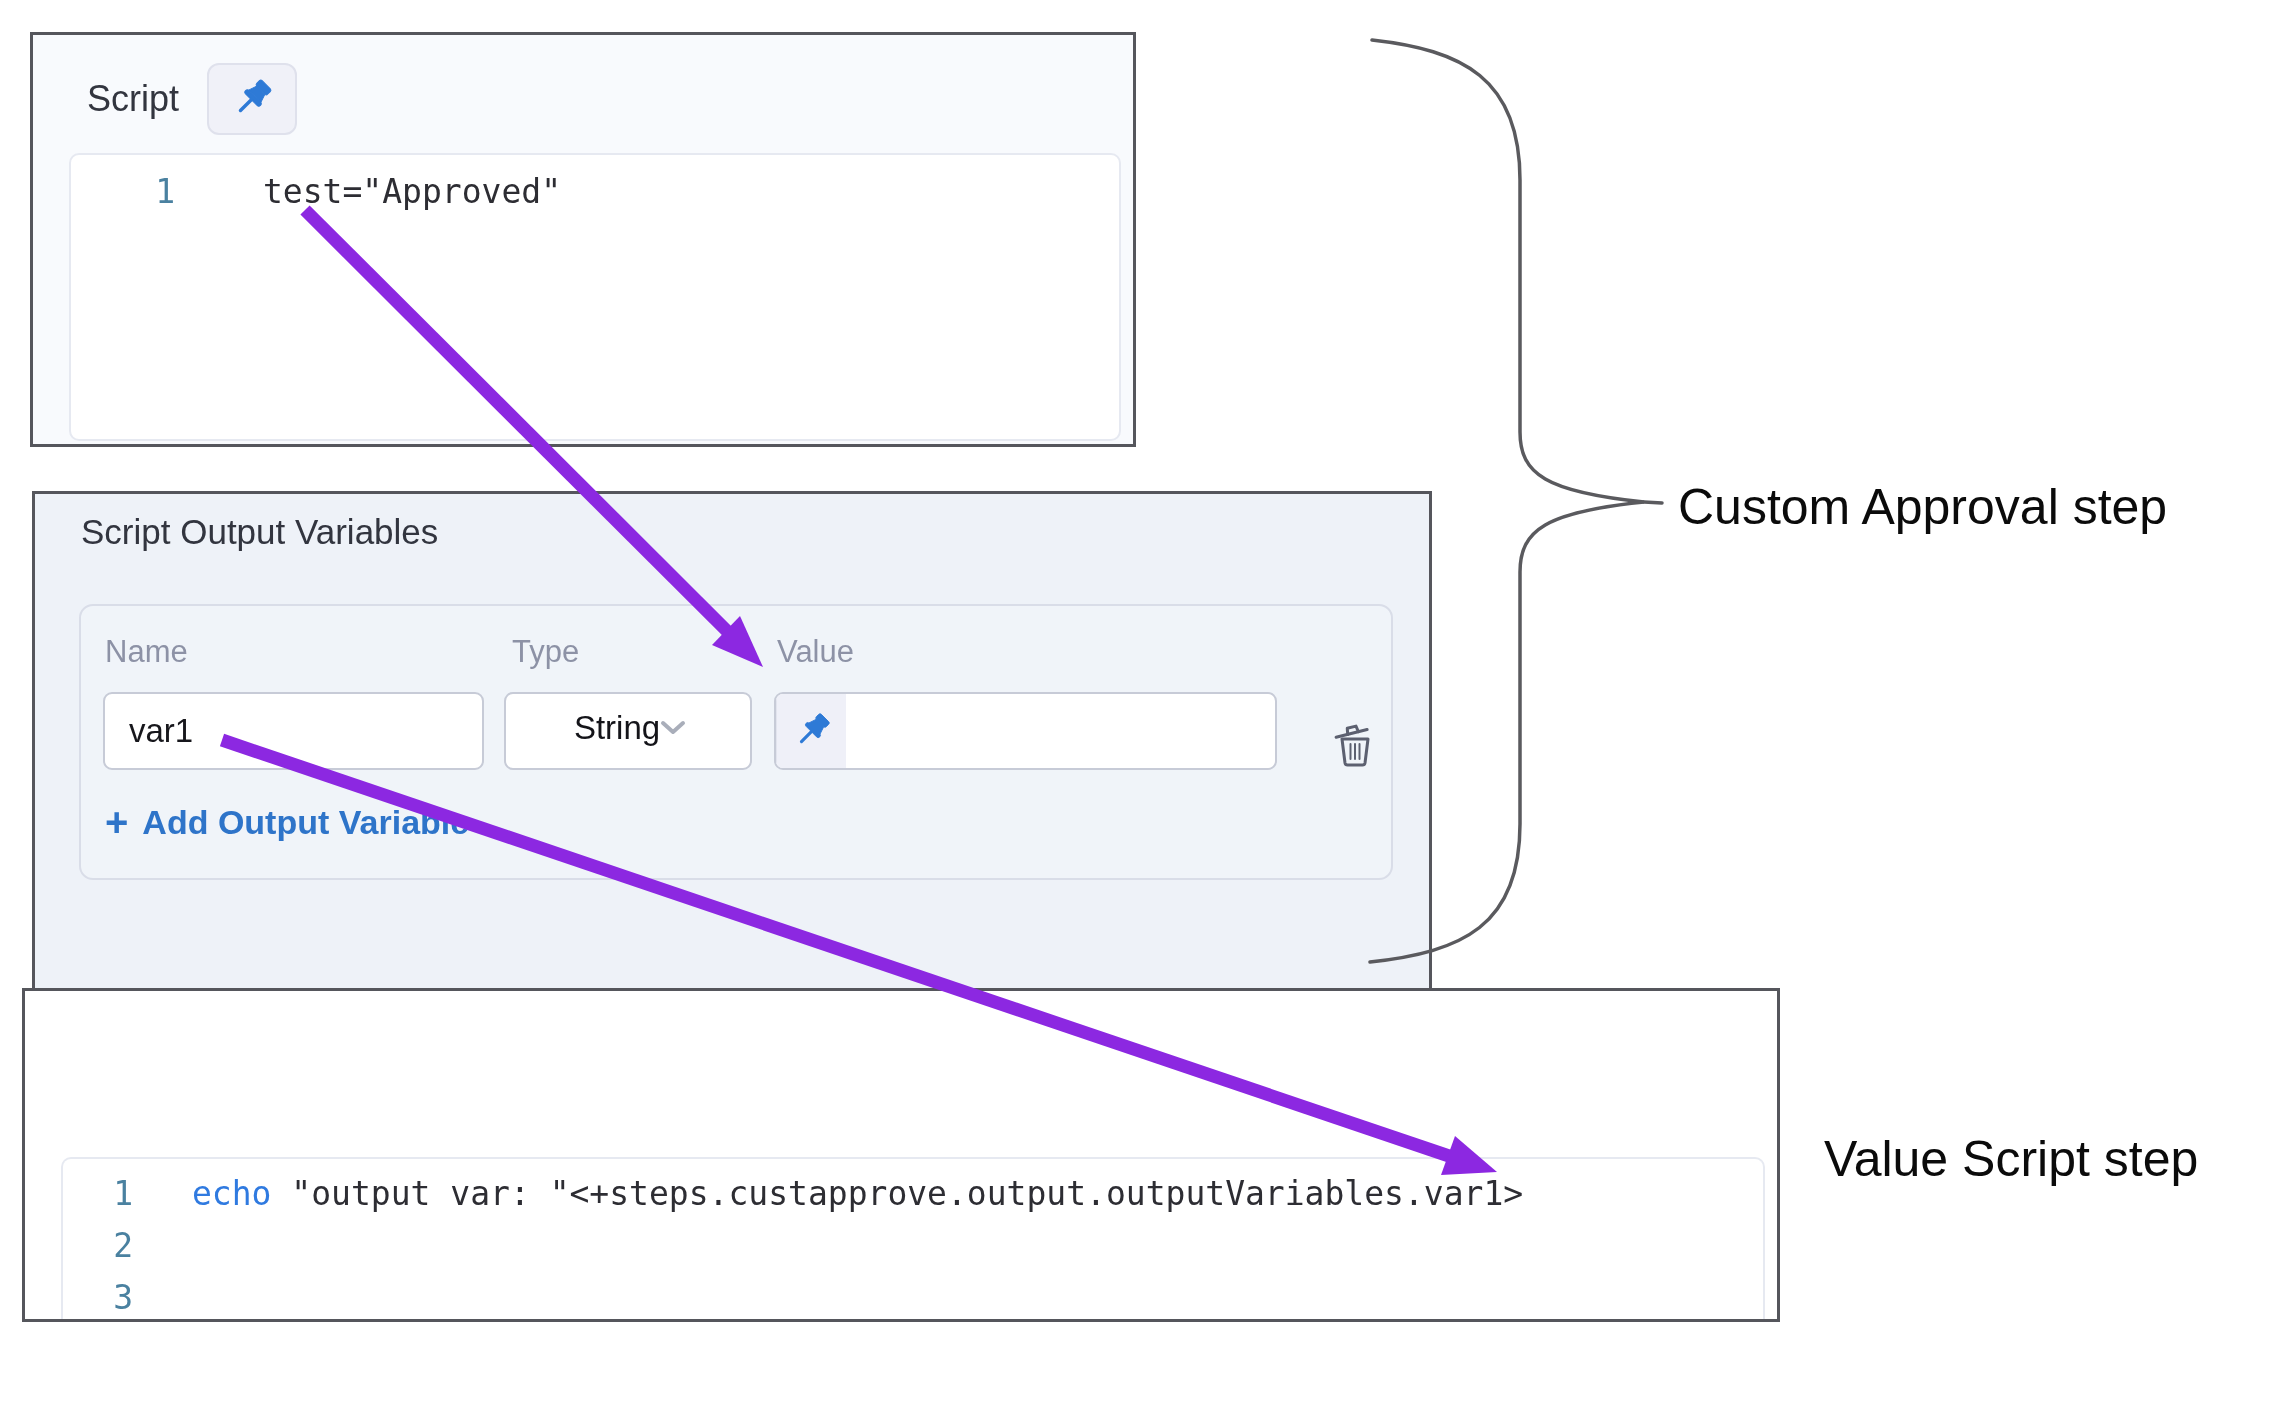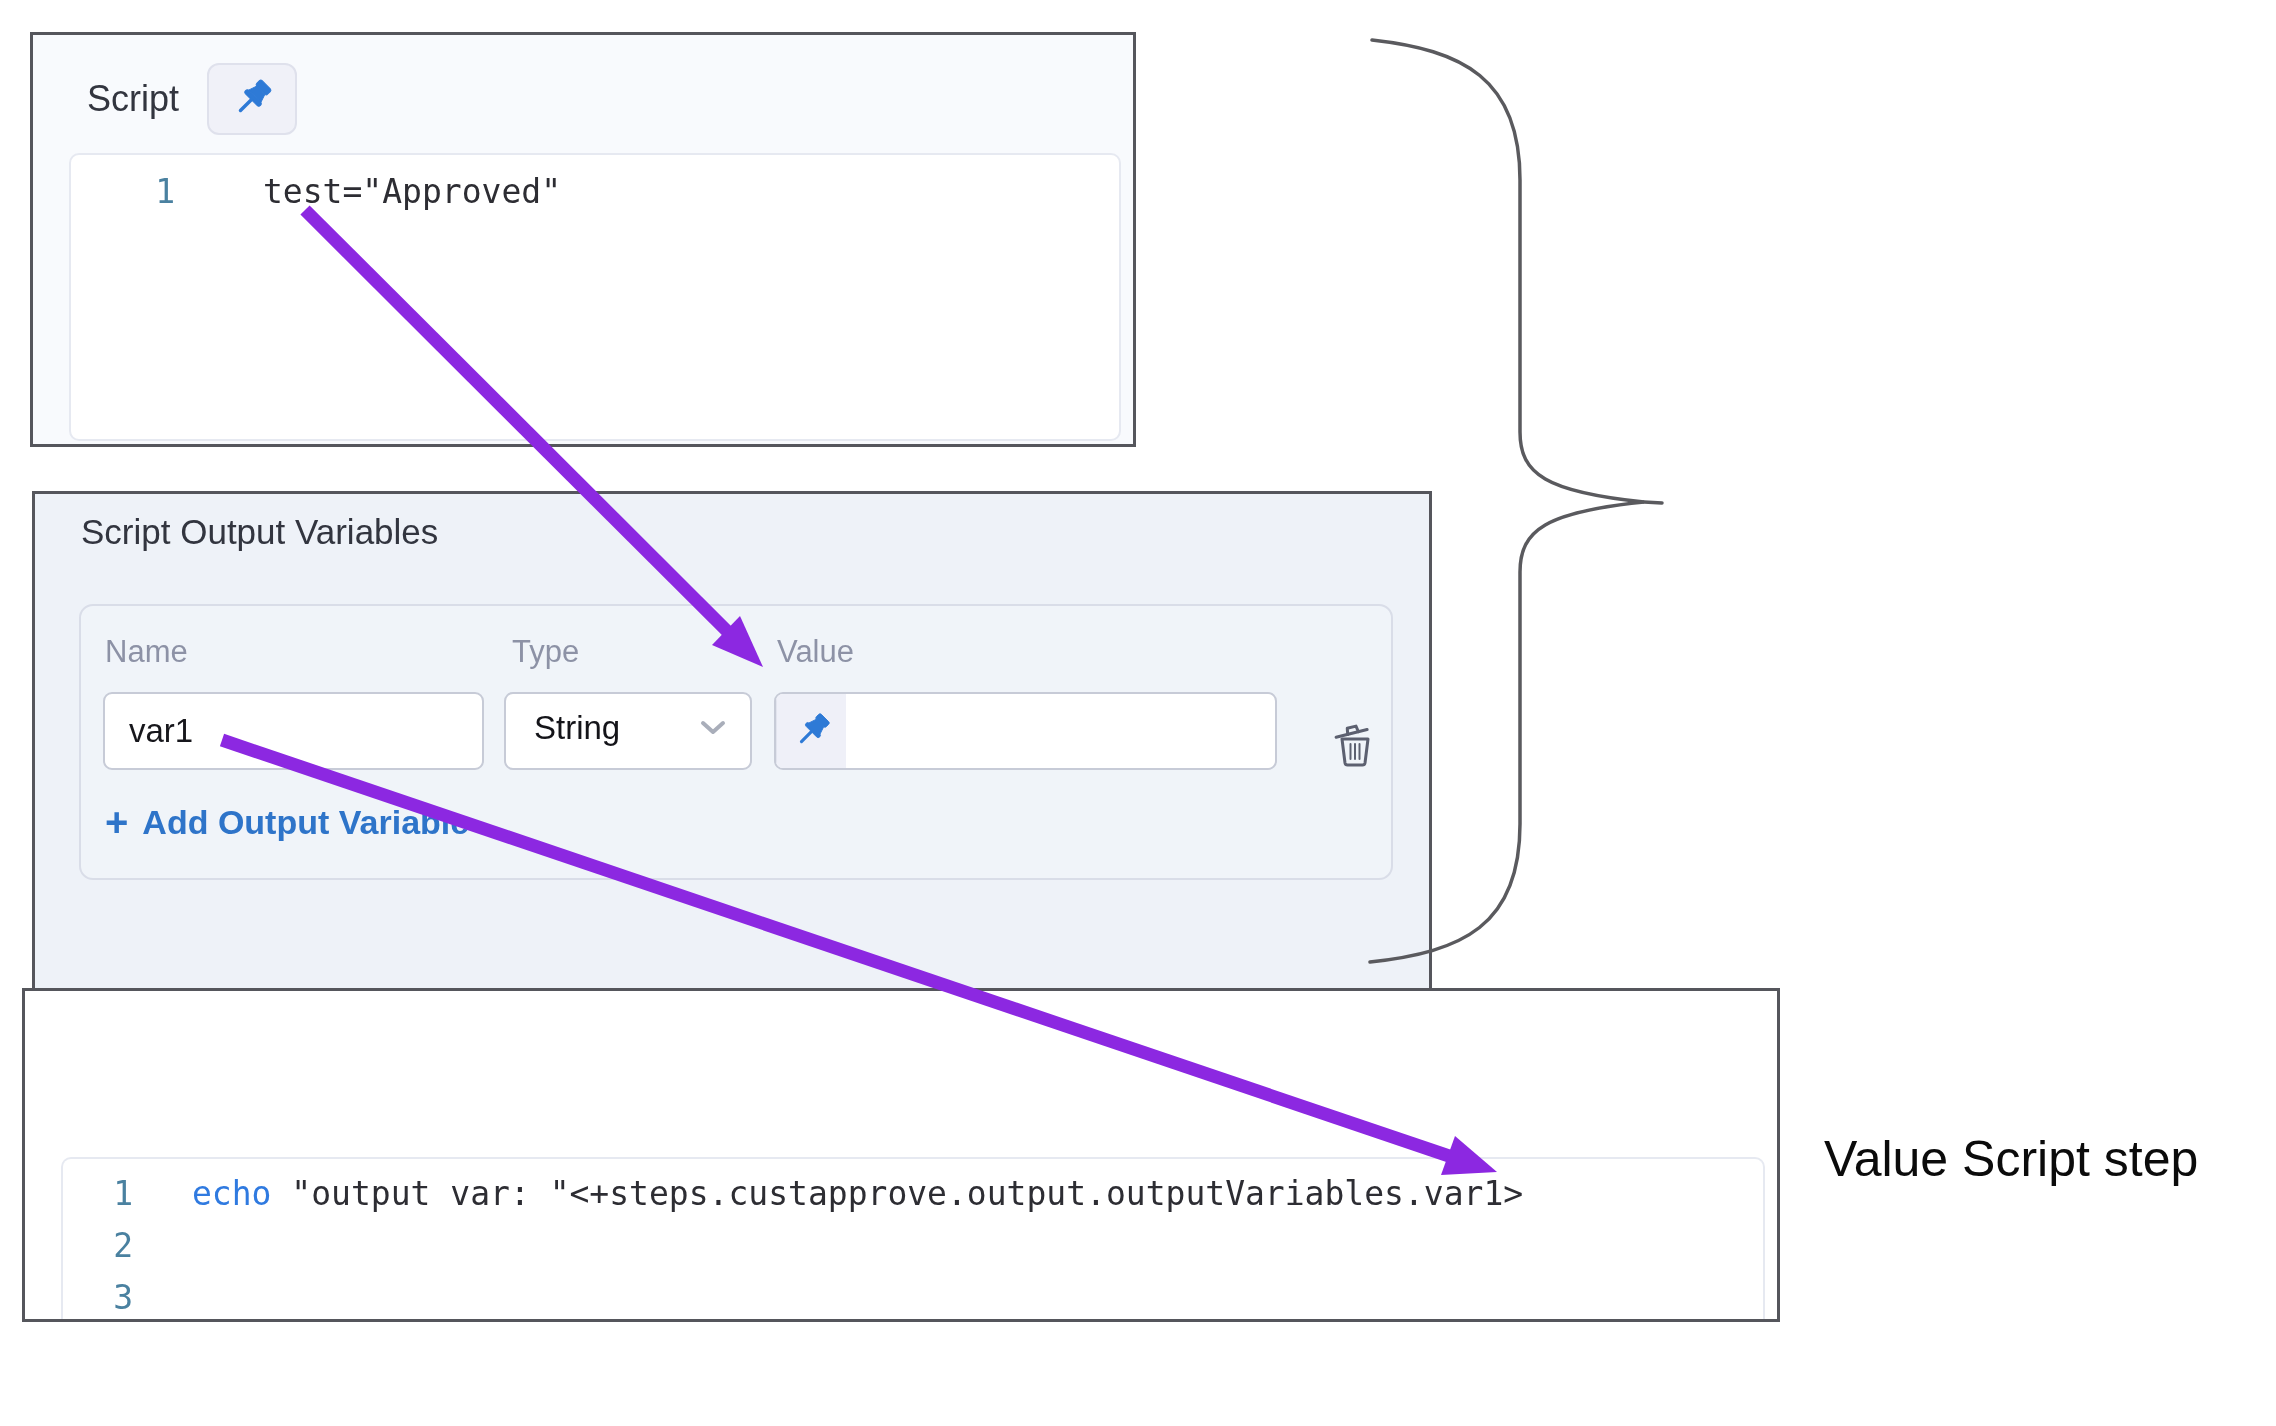--- a/index.html
+++ b/index.html
@@ -45,21 +45,21 @@
   .panel2-title{position:absolute;left:46px;top:18px;font-size:35px;color:var(--title-dark);}
   .vars-box{position:absolute;left:44px;top:110px;width:1314px;height:276px;
     border:2px solid #d9dde8;border-radius:14px;background:#f0f4f9;}
   .col-label{position:absolute;top:28px;font-size:31px;color:var(--label-gray);}
   .lbl-name{left:24px;}
   .lbl-type{left:431px;}
   .lbl-value{left:696px;}
   .textbox{position:absolute;top:86px;height:78px;background:#ffffff;border:2px solid var(--input-border);
     border-radius:9px;font-size:33px;color:#17171c;font-family:"Liberation Sans",sans-serif;}
   .name-input{left:22px;width:381px;padding:0 0 0 24px;outline:none;cursor:text;}
-  .select-box{left:423px;width:248px;display:flex;align-items:center;justify-content:space-between;
+  .select-box{left:423px;width:248px;display:flex;align-items:center;justify-content:center;
     padding:0 24px 6px 28px;cursor:pointer;}
   .select-text{font-weight:500;color:#141419;}
   .value-group{left:693px;width:503px;display:flex;align-items:stretch;overflow:hidden;padding:0;cursor:text;}
   .value-text{flex:1;display:flex;align-items:center;padding-left:28px;background:#ffffff;}
   .pin-seg{flex:0 0 70px;background:var(--pin-seg-bg);border-left:1px solid #e2e4ee;
     display:flex;align-items:center;justify-content:center;cursor:pointer;}
   .trash-btn{position:absolute;left:1244px;top:96px;width:60px;height:60px;background:none;border:none;
     display:flex;align-items:center;justify-content:center;cursor:pointer;}
   .add-link{position:absolute;left:24px;top:196px;display:flex;align-items:center;gap:14px;
     color:var(--link-blue);font-size:34px;font-weight:bold;cursor:pointer;}
@@ -201,15 +201,16 @@
       <line x1="305" y1="210" x2="733" y2="637" stroke="#8c28e1" stroke-width="13"></line>
       <polygon points="763,667 712,645 740,616" fill="#8c28e1"></polygon>
     </g>
 
     <g>
       <line x1="222" y1="740" x2="1452" y2="1157" stroke="#8c28e1" stroke-width="13"></line>
       <polygon points="1497,1172 1441,1175 1455,1136" fill="#8c28e1"></polygon>
     </g>
   </svg>
 
+  <div class="note note1">Custom Approval step</div>
   <div class="note note2">Value Script step</div>
 
 </div>
 
 </body></html>

